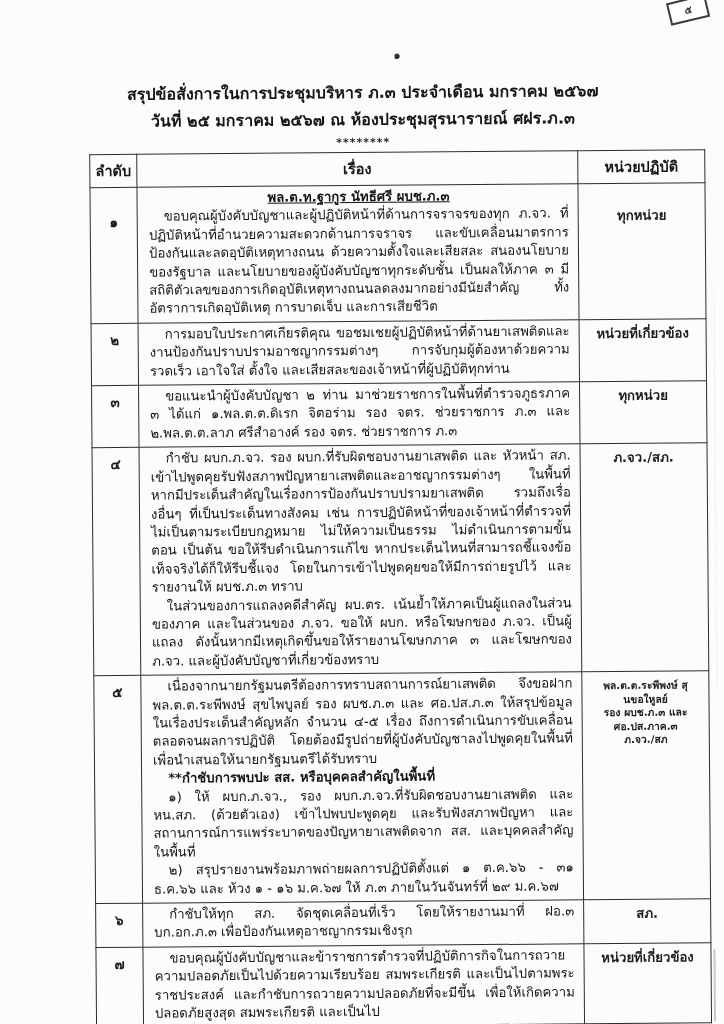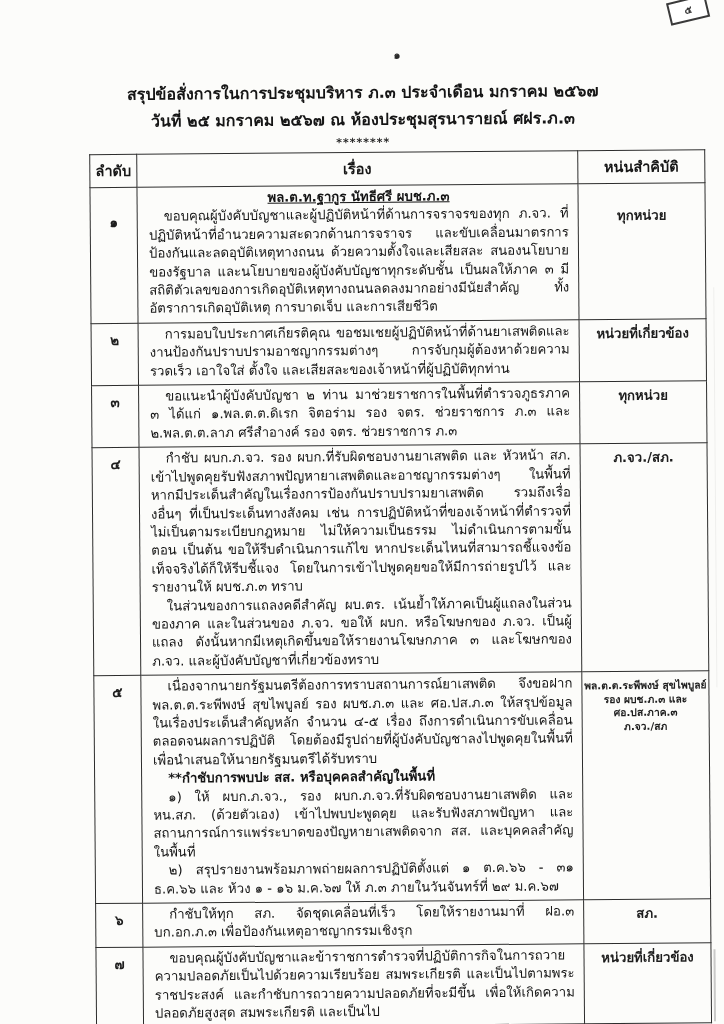--- a/index.html
+++ b/index.html
@@ -109,21 +109,21 @@
     <table class="orders">
       <colgroup>
         <col class="w-no">
           <col>
           <col class="w-unit">
       </colgroup>
       <thead>
         <tr>
           <th>ลำดับ</th>
           <th>เรื่อง</th>
-          <th>หน่นสำคิบัติ</th>
+          <th>หน่วยปฏิบัติ</th>
         </tr>
       </thead>
       <tbody id="table-body">
           <tr>
             <td class="c-no off">๑</td>
             <td class="c-subj">
               <div class="para head">พล.ต.ท.ฐากูร นัทธีศรี ผบช.ภ.๓</div>
               <div class="para">ขอบคุณผู้บังคับบัญชาและผู้ปฏิบัติหน้าที่ด้านการจราจรของทุก ภ.จว. ที่ปฏิบัติหน้าที่อำนวยความสะดวกด้านการจราจร และขับเคลื่อนมาตรการป้องกันและลดอุบัติเหตุทางถนน ด้วยความตั้งใจและเสียสละ สนองนโยบายของรัฐบาล และนโยบายของผู้บังคับบัญชาทุกระดับชั้น เป็นผลให้ภาค ๓ มีสถิติตัวเลขของการเกิดอุบัติเหตุทางถนนลดลงมากอย่างมีนัยสำคัญ ทั้งอัตราการเกิดอุบัติเหตุ การบาดเจ็บ และการเสียชีวิต</div>
             </td>
             <td class="c-unit off">
@@ -160,21 +160,21 @@
           </tr>
           <tr>
             <td class="c-no">๕</td>
             <td class="c-subj">
               <div class="para">เนื่องจากนายกรัฐมนตรีต้องการทราบสถานการณ์ยาเสพติด จึงขอฝาก พล.ต.ต.ระพีพงษ์ สุขไพบูลย์ รอง ผบช.ภ.๓ และ ศอ.ปส.ภ.๓ ให้สรุปข้อมูลในเรื่องประเด็นสำคัญหลัก จำนวน ๔-๕ เรื่อง ถึงการดำเนินการขับเคลื่อนตลอดจนผลการปฏิบัติ โดยต้องมีรูปถ่ายที่ผู้บังคับบัญชาลงไปพูดคุยในพื้นที่ เพื่อนำเสนอให้นายกรัฐมนตรีได้รับทราบ</div>
               <div class="para bold">**กำชับการพบปะ สส. หรือบุคคลสำคัญในพื้นที่</div>
               <div class="para">๑) ให้ ผบก.ภ.จว., รอง ผบก.ภ.จว.ที่รับผิดชอบงานยาเสพติด และ หน.สภ. (ด้วยตัวเอง) เข้าไปพบปะพูดคุย และรับฟังสภาพปัญหา และสถานการณ์การแพร่ระบาดของปัญหายาเสพติดจาก สส. และบุคคลสำคัญในพื้นที่</div>
               <div class="para">๒) สรุปรายงานพร้อมภาพถ่ายผลการปฏิบัติตั้งแต่ ๑ ต.ค.๖๖ - ๓๑ ธ.ค.๖๖ และ ห้วง ๑ - ๑๖ ม.ค.๖๗ ให้ ภ.๓ ภายในวันจันทร์ที่ ๒๙ ม.ค.๖๗</div>
             </td>
             <td class="c-unit small">
-              <div>พล.ต.ต.ระพีพงษ์ สุขไพบูลย์</div>
+              <div>พล.ต.ต.ระพีพงษ์ สุนขอใหูลย์</div>
               <div>รอง ผบช.ภ.๓ และ</div>
               <div>ศอ.ปส.ภาค.๓</div>
               <div>ภ.จว./สภ</div>
             </td>
           </tr>
           <tr>
             <td class="c-no">๖</td>
             <td class="c-subj">
               <div class="para">กำชับให้ทุก สภ. จัดชุดเคลื่อนที่เร็ว โดยให้รายงานมาที่ ฝอ.๓ บก.อก.ภ.๓ เพื่อป้องกันเหตุอาชญากรรมเชิงรุก</div>
             </td>

